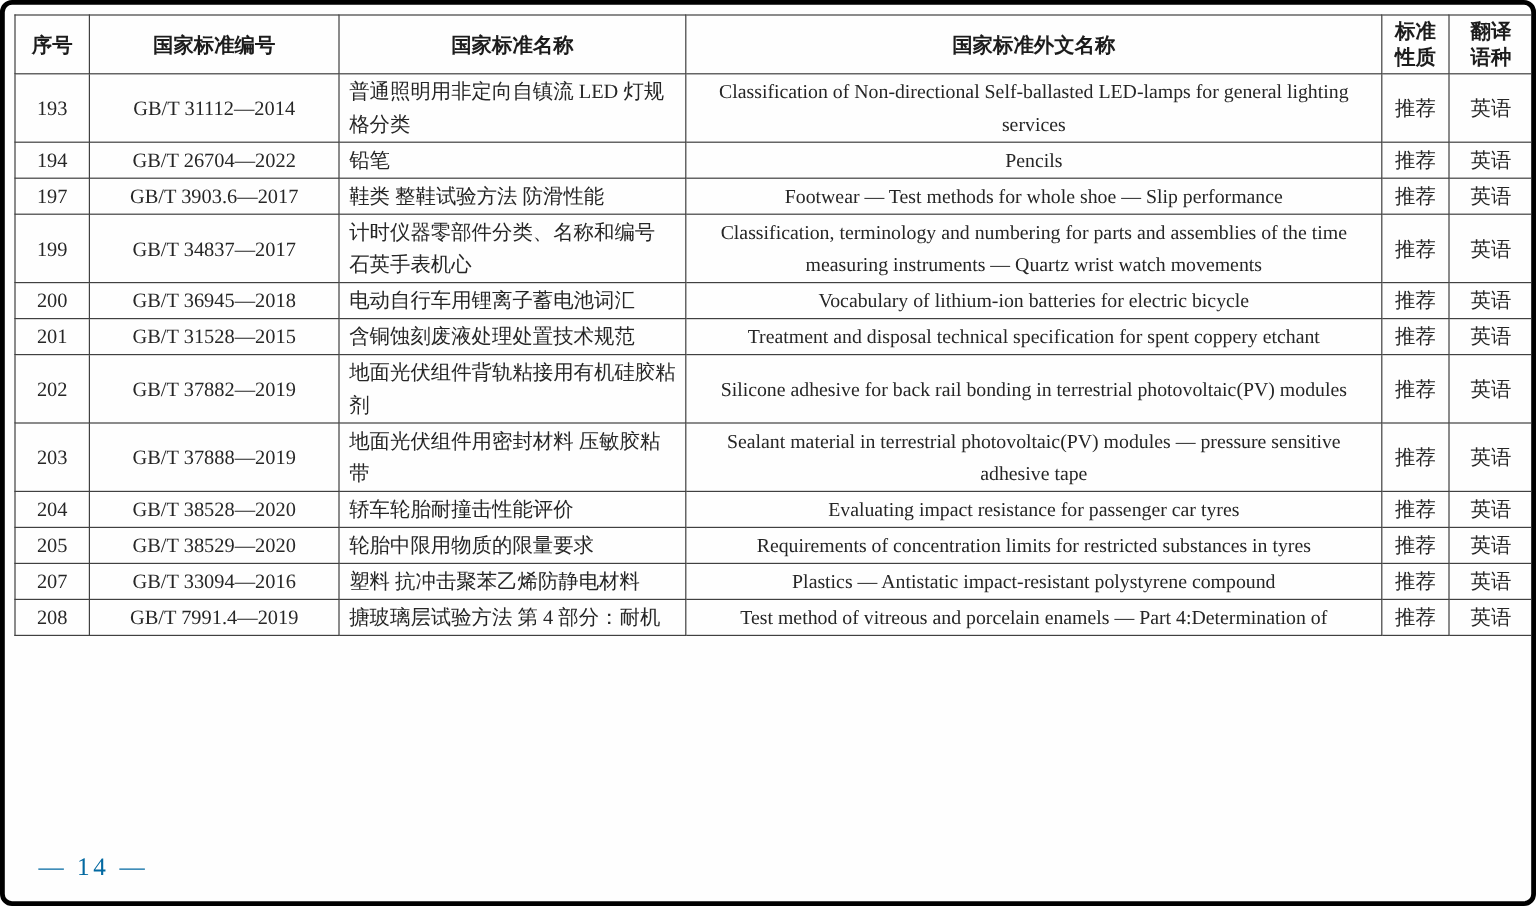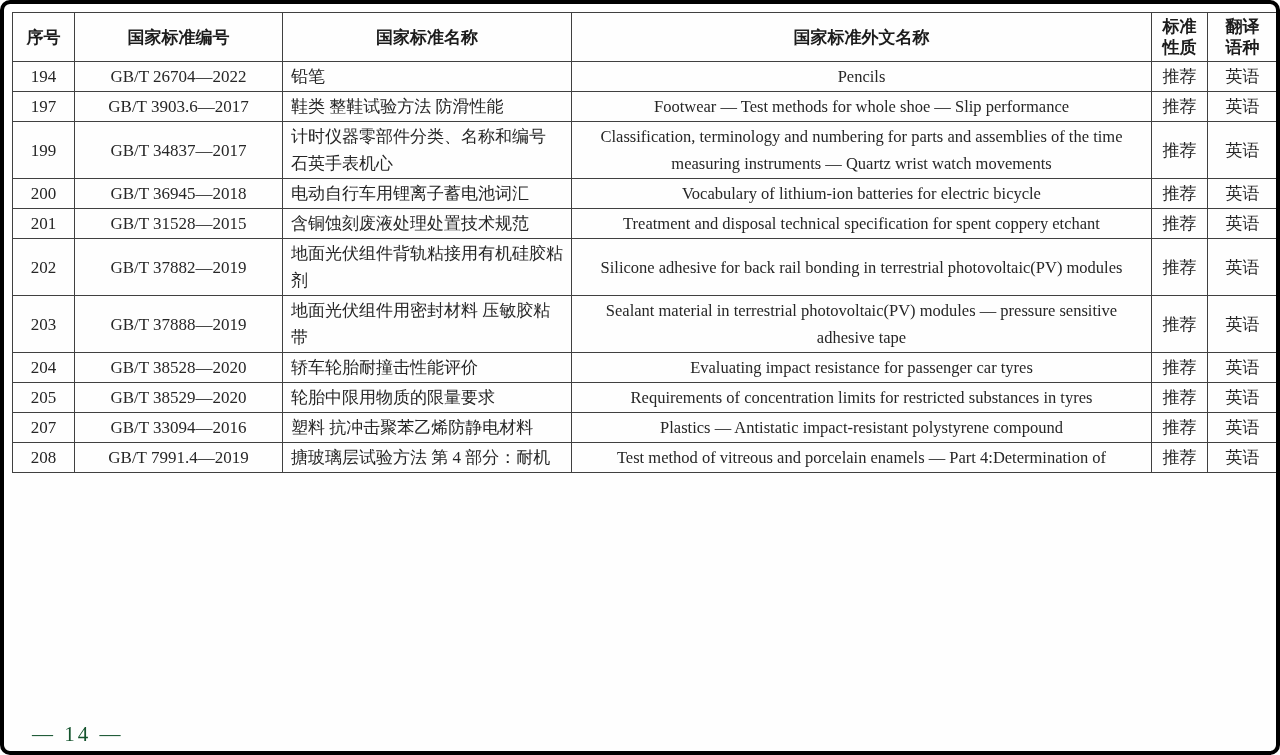--- a/index.html
+++ b/index.html
@@ -60,24 +60,24 @@
   }
   col.c-no   { width: 62px; }
   col.c-code { width: 208px; }
   col.c-zh   { width: 289px; }
   col.c-en   { width: 580px; }
   col.c-nat  { width: 56px; }
   col.c-lang { width: 70px; }
   .footer {
     position: absolute;
     left: 28px;
-    bottom: 4px;
+    bottom: 16px;
     font-size: 21px;
     letter-spacing: 3px;
-    color: #14532d;
+    color: #0369a1;
     font-family: "Liberation Serif", "DejaVu Serif", serif;
   }
 </style>
 </head>
 <body>
 
 <div class="page">
 
   <table class="std-table">
     <colgroup>
@@ -95,20 +95,28 @@
           <th>国家标准名称</th>
           <th>国家标准外文名称</th>
           <th>标准
 性质</th>
           <th>翻译
 语种</th>
         </tr>
     </thead>
     <tbody>
         <tr>
+    <td class="cell-no">193</td>
+    <td class="cell-code">GB/T 31112—2014</td>
+    <td class="cell-name-zh">普通照明用非定向自镇流 LED 灯规格分类</td>
+    <td class="cell-name-en">Classification of Non-directional Self-ballasted LED-lamps for general lighting services</td>
+    <td class="cell-nature">推荐</td>
+    <td class="cell-lang">英语</td>
+  </tr>
+        <tr>
     <td class="cell-no">194</td>
     <td class="cell-code">GB/T 26704—2022</td>
     <td class="cell-name-zh">铅笔</td>
     <td class="cell-name-en">Pencils</td>
     <td class="cell-nature">推荐</td>
     <td class="cell-lang">英语</td>
   </tr>
         <tr>
     <td class="cell-no">197</td>
     <td class="cell-code">GB/T 3903.6—2017</td>

